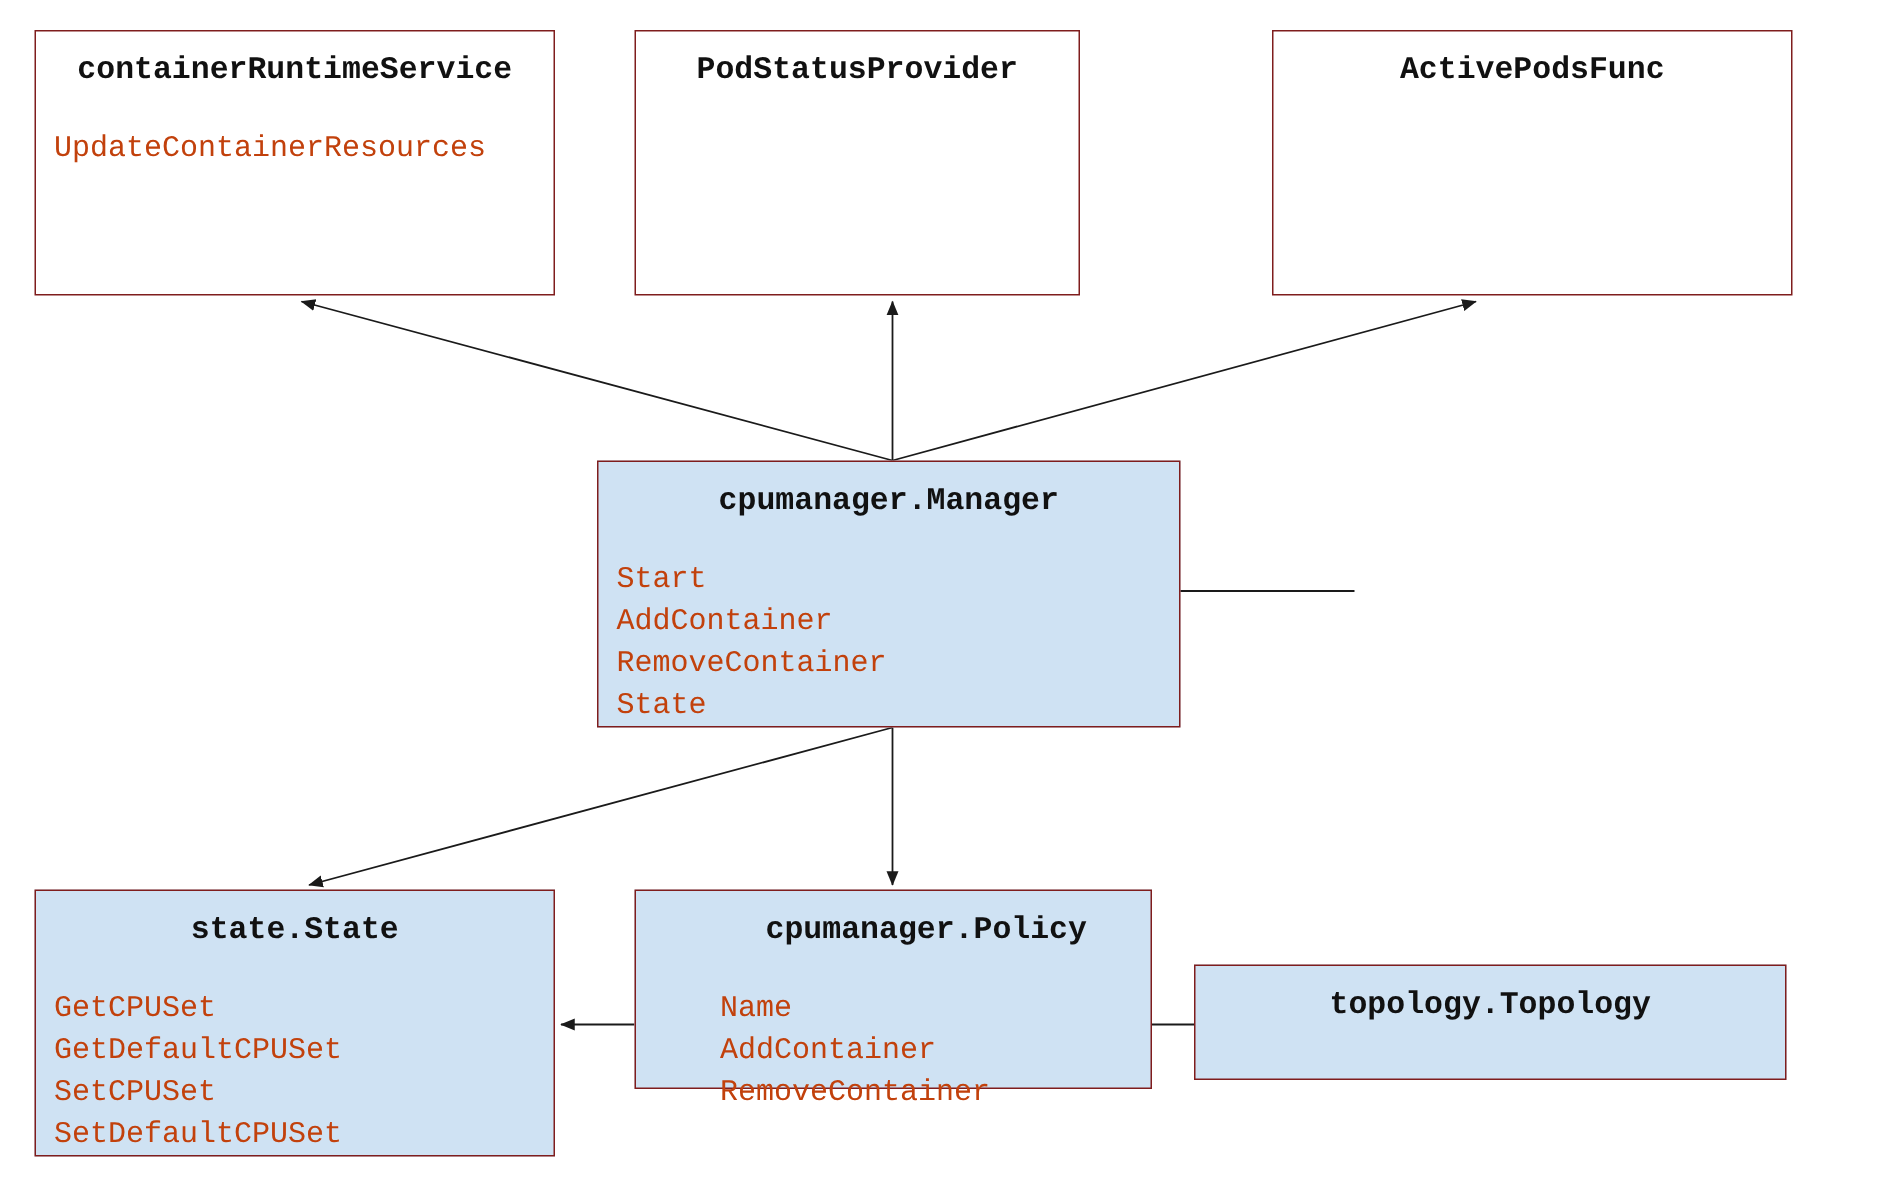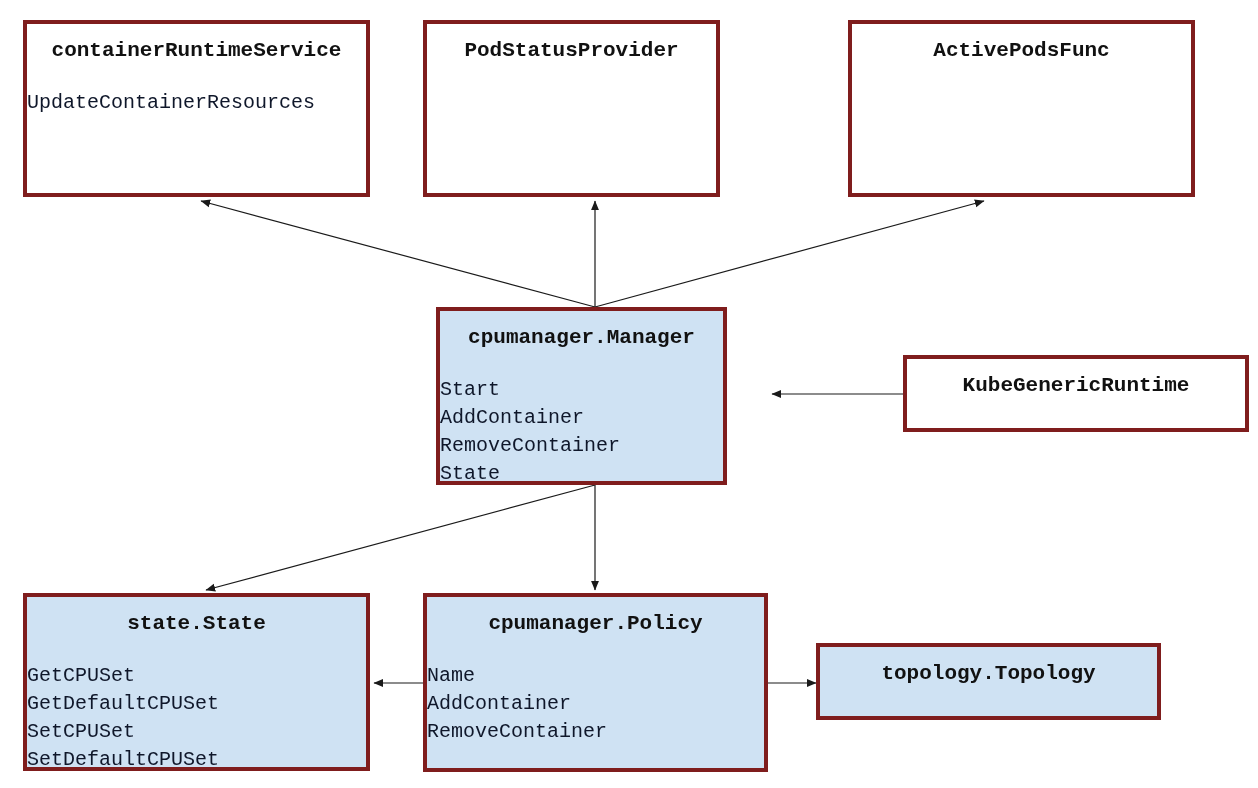--- a/index.html
+++ b/index.html
@@ -11,40 +11,40 @@
     position: relative;
     width: 1258px;
     height: 788px;
     background: #ffffff;
     font-family: "Liberation Mono", "DejaVu Sans Mono", monospace;
     overflow: hidden;
   }
   .box {
     position: absolute;
     box-sizing: border-box;
-    border: 4px solid #7f1d1d;
+    border: 1px solid #7f1d1d;
     background: #ffffff;
   }
   .box.blue {
     background: #cfe2f3;
   }
   .box-title {
     margin-top: 14px;
     text-align: center;
     font-weight: bold;
     font-size: 21px;
     line-height: 26px;
     color: #111111;
     white-space: nowrap;
   }
   .box-methods {
-    margin: 25px 12px 0 0;
+    margin: 25px 12px 0 12px;
     font-size: 20px;
     line-height: 28px;
-    color: #0f172a;
+    color: #c2410c;
     white-space: nowrap;
   }
   .edges {
     position: absolute;
     left: 0;
     top: 0;
     width: 1258px;
     height: 788px;
     pointer-events: none;
   }
@@ -82,50 +82,47 @@
   </div>
 
   <div class="box" style="left:423px; top:20px; width:297px; height:177px;">
     <div class="box-title">PodStatusProvider</div>
   </div>
 
   <div class="box" style="left:848px; top:20px; width:347px; height:177px;">
     <div class="box-title">ActivePodsFunc</div>
   </div>
 
-  <div class="box blue" style="left:436px; top:307px; width:291px; height:178px;">
+  <div class="box blue" style="left:398px; top:307px; width:389px; height:178px;">
     <div class="box-title">cpumanager.Manager</div>
     <div class="box-methods">
       <div>Start</div>
       <div>AddContainer</div>
       <div>RemoveContainer</div>
       <div>State</div>
     </div>
   </div>
 
-  <div class="box" style="left:903px; top:355px; width:346px; height:77px;">
-    <div class="box-title">KubeGenericRuntime</div>
-  </div>
 
   <div class="box blue" style="left:23px; top:593px; width:347px; height:178px;">
     <div class="box-title">state.State</div>
     <div class="box-methods">
       <div>GetCPUSet</div>
       <div>GetDefaultCPUSet</div>
       <div>SetCPUSet</div>
       <div>SetDefaultCPUSet</div>
     </div>
   </div>
 
-  <div class="box blue" style="left:423px; top:593px; width:345px; height:179px;">
+  <div class="box blue" style="left:423px; top:593px; width:345px; height:133px;padding-left:44px;">
     <div class="box-title">cpumanager.Policy</div>
     <div class="box-methods">
       <div>Name</div>
       <div>AddContainer</div>
       <div>RemoveContainer</div>
     </div>
   </div>
 
-  <div class="box blue" style="left:816px; top:643px; width:345px; height:77px;">
+  <div class="box blue" style="left:796px; top:643px; width:395px; height:77px;">
     <div class="box-title">topology.Topology</div>
   </div>
 
 </div>
 
 </body></html>

